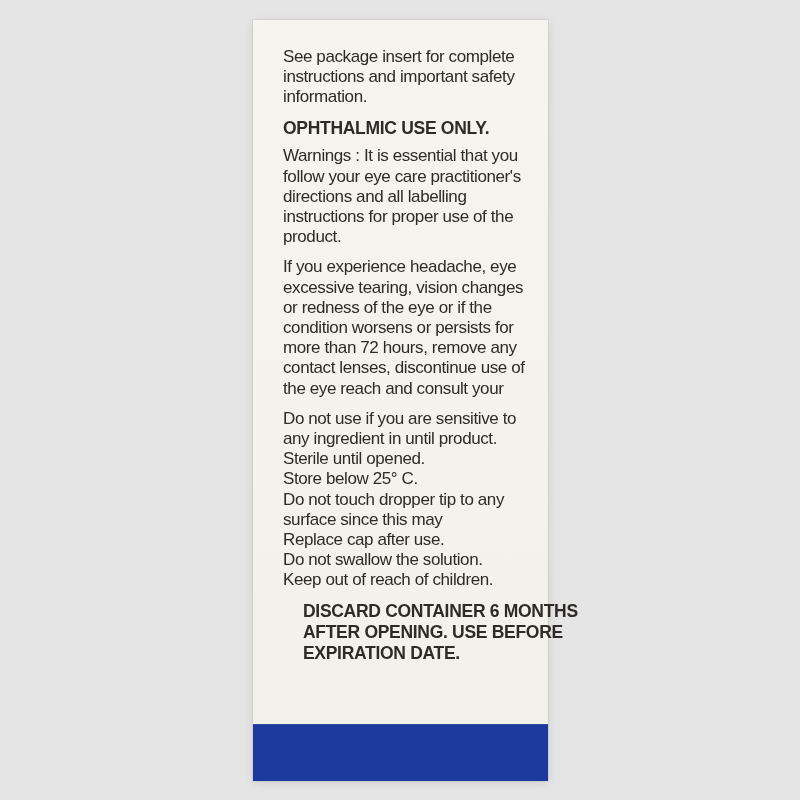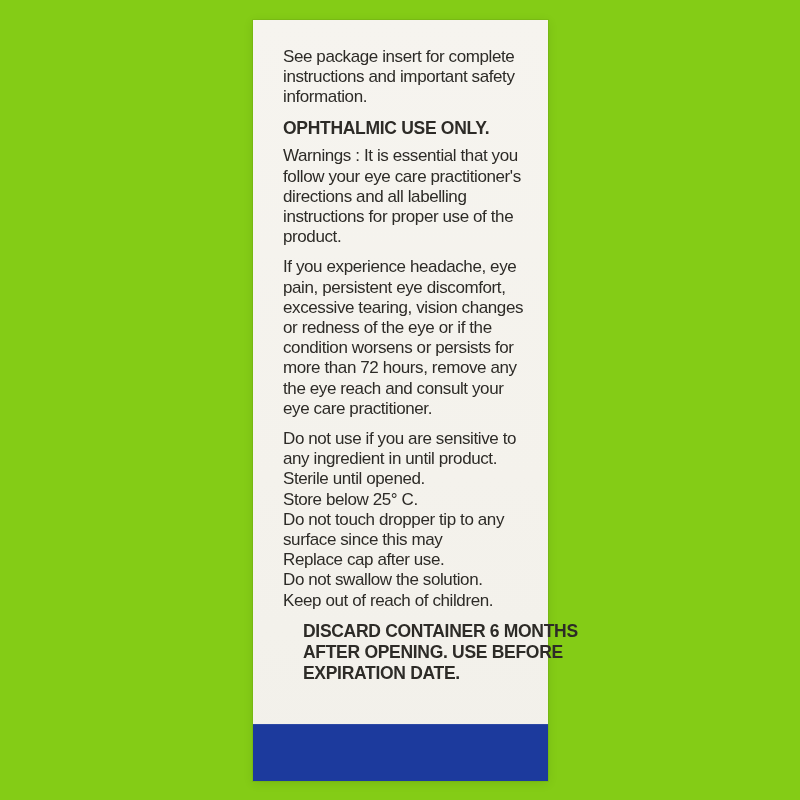--- a/index.html
+++ b/index.html
@@ -7,21 +7,21 @@
     padding: 0;
     width: 800px;
     height: 800px;
     background: #ffffff;
     font-family: "Liberation Sans", "DejaVu Sans", sans-serif;
   }
   .scene {
     position: relative;
     width: 800px;
     height: 800px;
-    background: #84cc16;
+    background: #e5e5e5;
     overflow: hidden;
   }
   .package-box {
     position: absolute;
     left: 253px;
     top: 20px;
     width: 295px;
     height: 761px;
     background: linear-gradient(180deg, #f6f4ef 0%, #f4f2ec 60%, #f2f0ea 100%);
     box-shadow: 0 0 0 1px rgba(0,0,0,0.05), 0 2px 10px rgba(0,0,0,0.10);
@@ -96,27 +96,26 @@
       <div class="para">
         <span class="line">Warnings : It is essential that you</span>
         <span class="line">follow your eye care practitioner's</span>
         <span class="line">directions and all labelling</span>
         <span class="line">instructions for proper use of the</span>
         <span class="line">product.</span>
       </div>
 
       <div class="para">
         <span class="line">If you experience headache, eye</span>
-        <span class="line">pain, persistent eye discomfort,</span>
         <span class="line">excessive tearing, vision changes</span>
         <span class="line">or redness of the eye or if the</span>
         <span class="line">condition worsens or persists for</span>
         <span class="line">more than 72 hours, remove any</span>
+        <span class="line">contact lenses, discontinue use of</span>
         <span class="line">the eye reach and consult your</span>
-        <span class="line">eye care practitioner.</span>
       </div>
 
       <div class="para">
         <span class="line">Do not use if you are sensitive to</span>
         <span class="line">any ingredient in until product.</span>
         <span class="line">Sterile until opened.</span>
         <span class="line">Store below 25° C.</span>
         <span class="line">Do not touch dropper tip to any</span>
         <span class="line">surface since this may</span>
         <span class="line">Replace cap after use.</span>

